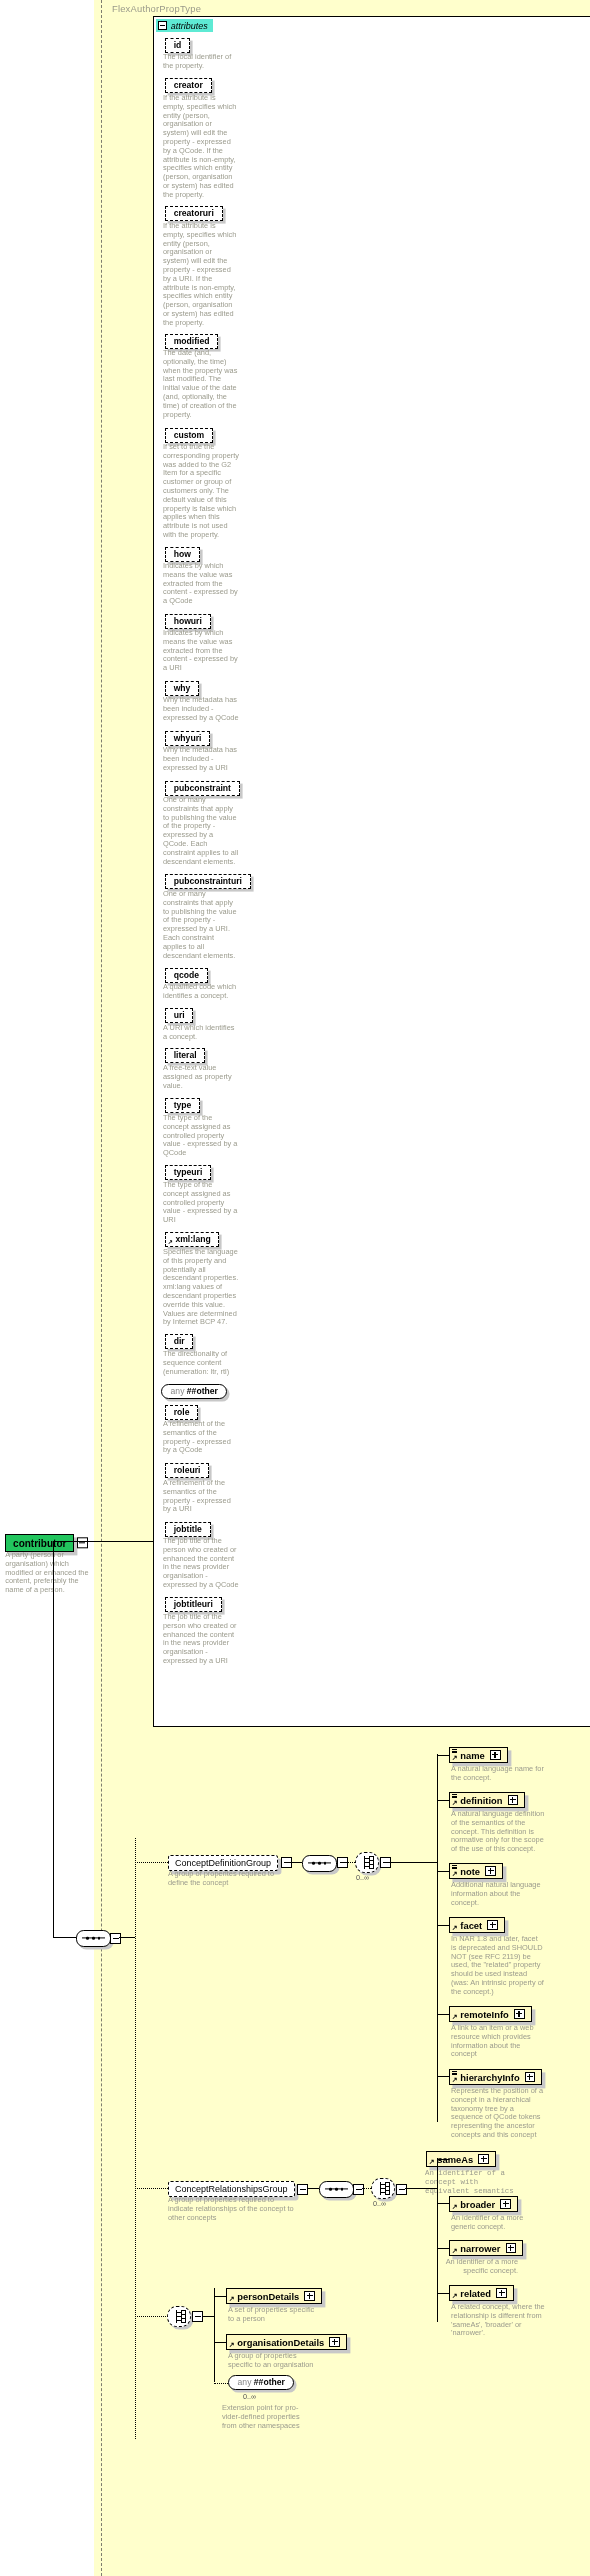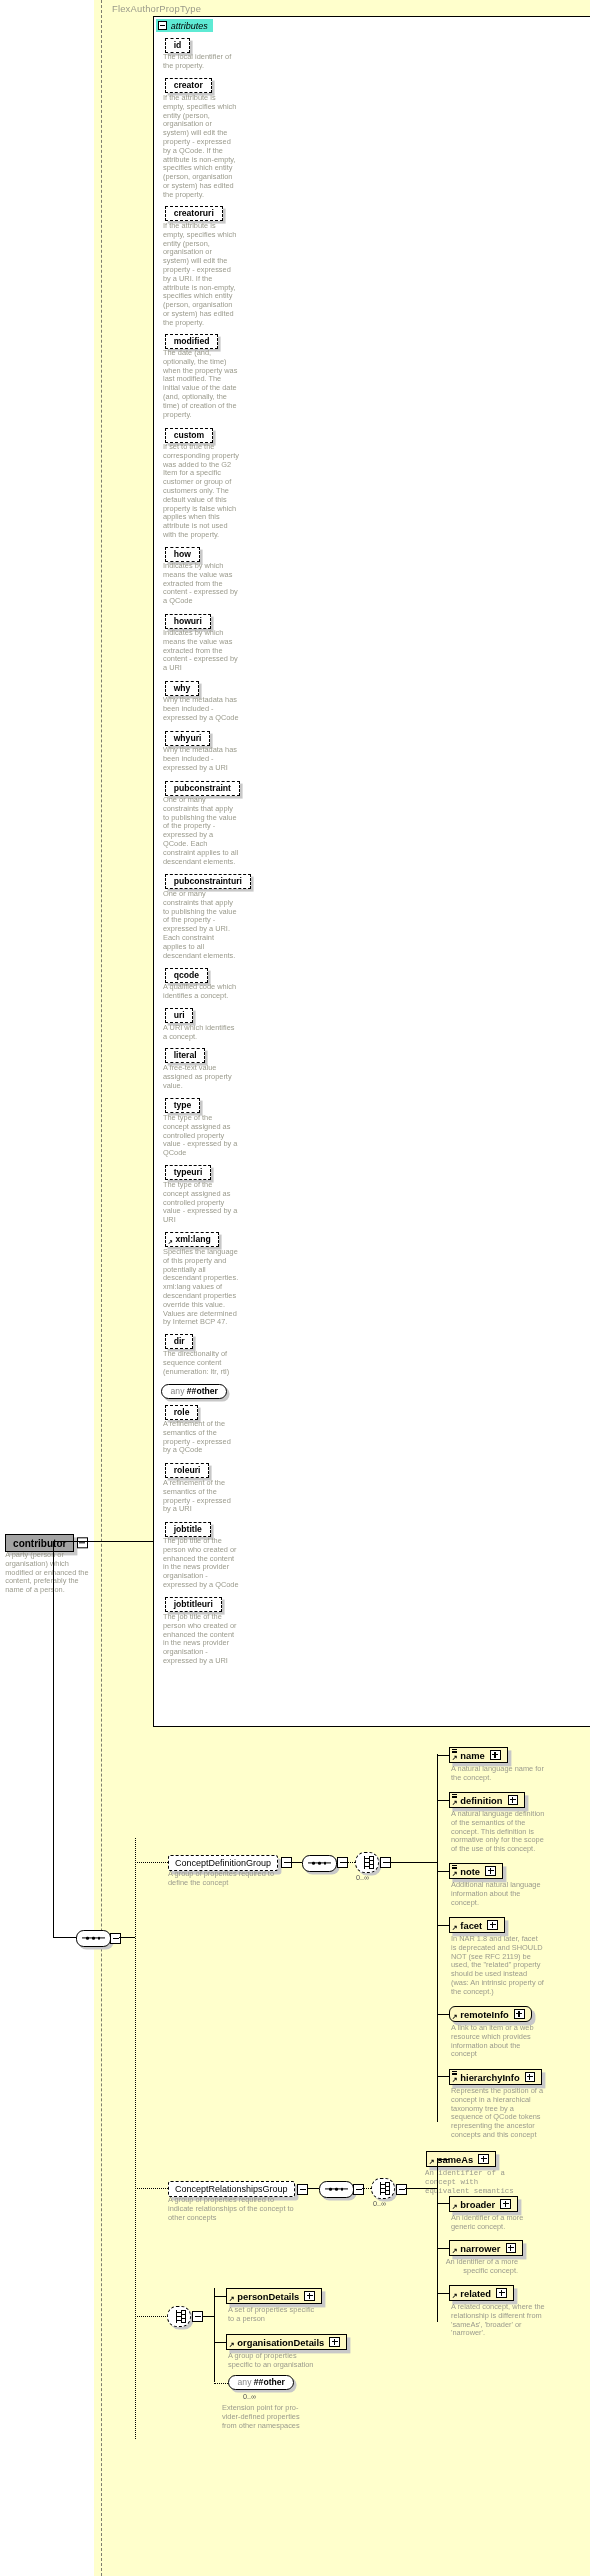--- a/index.html
+++ b/index.html
@@ -127,21 +127,21 @@
   .minibox:before{content:"";position:absolute;left:1.7px;right:1.7px;top:3.7px;height:1.2px;background:#000;}
 
   
   .ln-h{position:absolute;height:1.2px;background:#000;}
   .ln-v{position:absolute;width:1.2px;background:#000;}
   .ln-h.dot{background:none;border-top:1.2px dotted #000;height:0;}
   .ln-v.dot{background:none;border-left:1.2px dotted #000;width:0;}
 
   
   .rootbox{
-    position:absolute;border:1.5px solid #000;background:#a3a3a3;
+    position:absolute;border:1.5px solid #000;background:#22c55e;
     padding:2.6px 6.9px;font-size:10px;font-weight:bold;color:#000;
     box-shadow:3.4px 3.4px 0 0 #c8c8c8;white-space:nowrap;line-height:11px;
   }
   .rootbox .expand{
     width:9.4px;height:9.4px;border:1.3px solid #000;background:#fff;position:absolute;
     right:-14.6px;top:50%;transform:translateY(-50%);
   }
   .rootbox .expand:before{content:"";position:absolute;left:1.7px;right:1.7px;top:3.7px;height:1.2px;background:#000;}
 </style>
 </head>
@@ -292,21 +292,21 @@
       </div>
       <div class="ln-h" style="left: 437px; top: 1871px; width: 12px;"></div>
       <div class="doc" style="left: 451px; top: 1881px; width: 94px;">Additional natural language information about the concept.</div>
       <div class="elem" style="left: 449px; top: 1917px;">
         <span class="arrw">↗</span>
         <span class="lbl">facet</span>
         <span class="expand plus"></span>
       </div>
       <div class="ln-h" style="left: 437px; top: 1925px; width: 12px;"></div>
       <div class="doc" style="left: 451px; top: 1935px; width: 94px;">In NAR 1.8 and later, facet is deprecated and SHOULD NOT (see RFC 2119) be used, the "related" property should be used instead (was: An intrinsic property of the concept.)</div>
-      <div class="elem" style="left: 449px; top: 2006px; border-radius: 6px;">
+      <div class="elem" style="left: 449px; top: 2006px;">
         <span class="arrw">↗</span>
         <span class="lbl">remoteInfo</span>
         <span class="expand plus"></span>
       </div>
       <div class="ln-h" style="left: 437px; top: 2014px; width: 12px;"></div>
       <div class="doc" style="left: 451px; top: 2024px; width: 94px;">A link to an item or a web resource which provides information about the concept</div>
       <div class="elem" style="left: 449px; top: 2069px;">
         <div class="seqmark">
           <i></i>
           <i></i>

